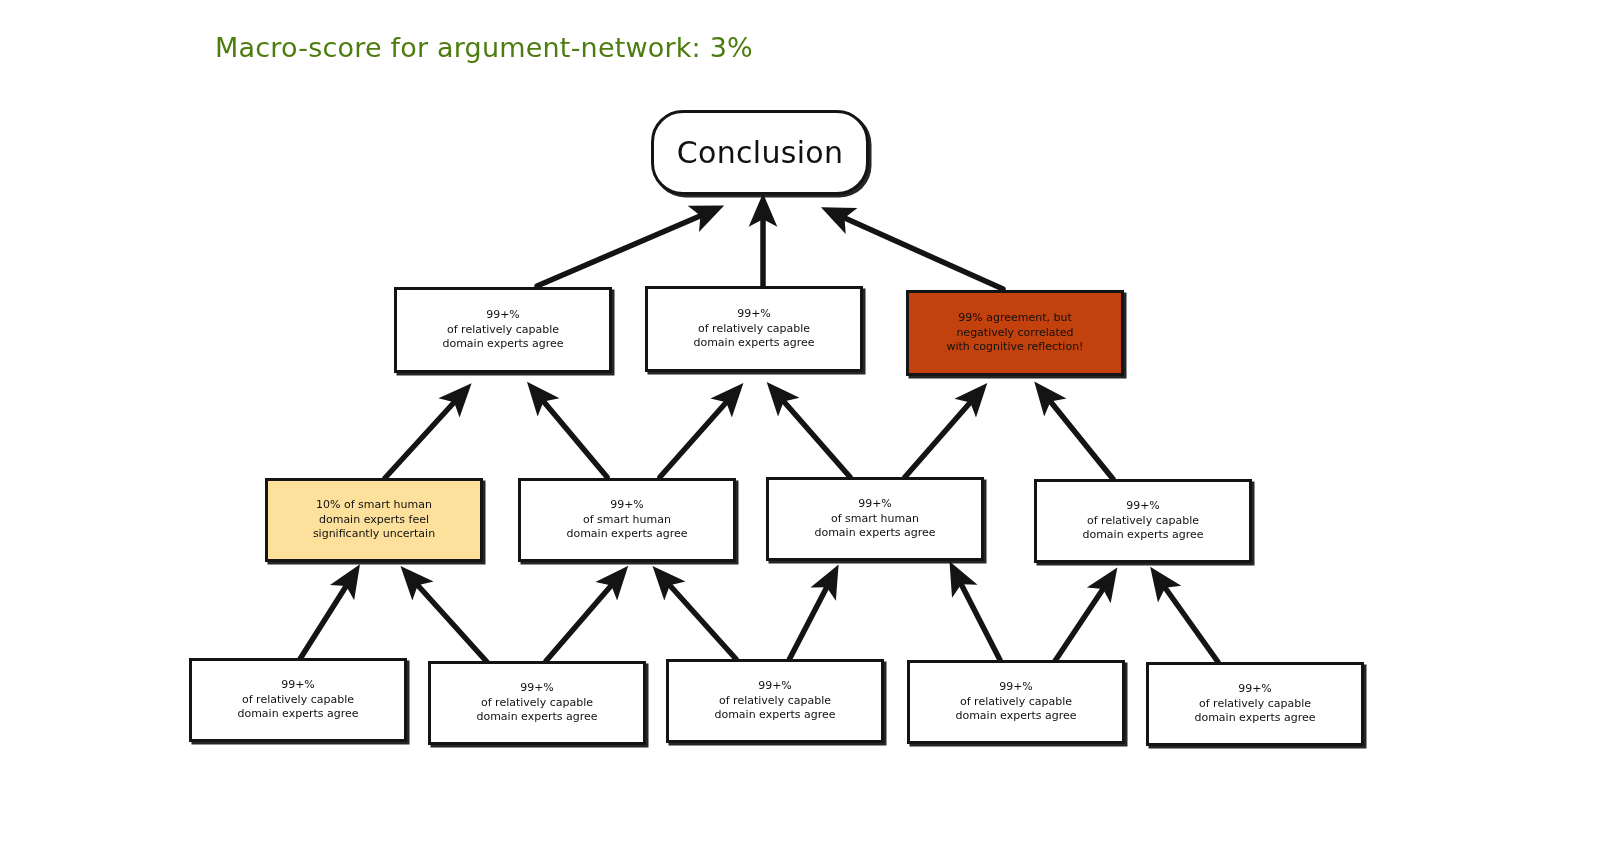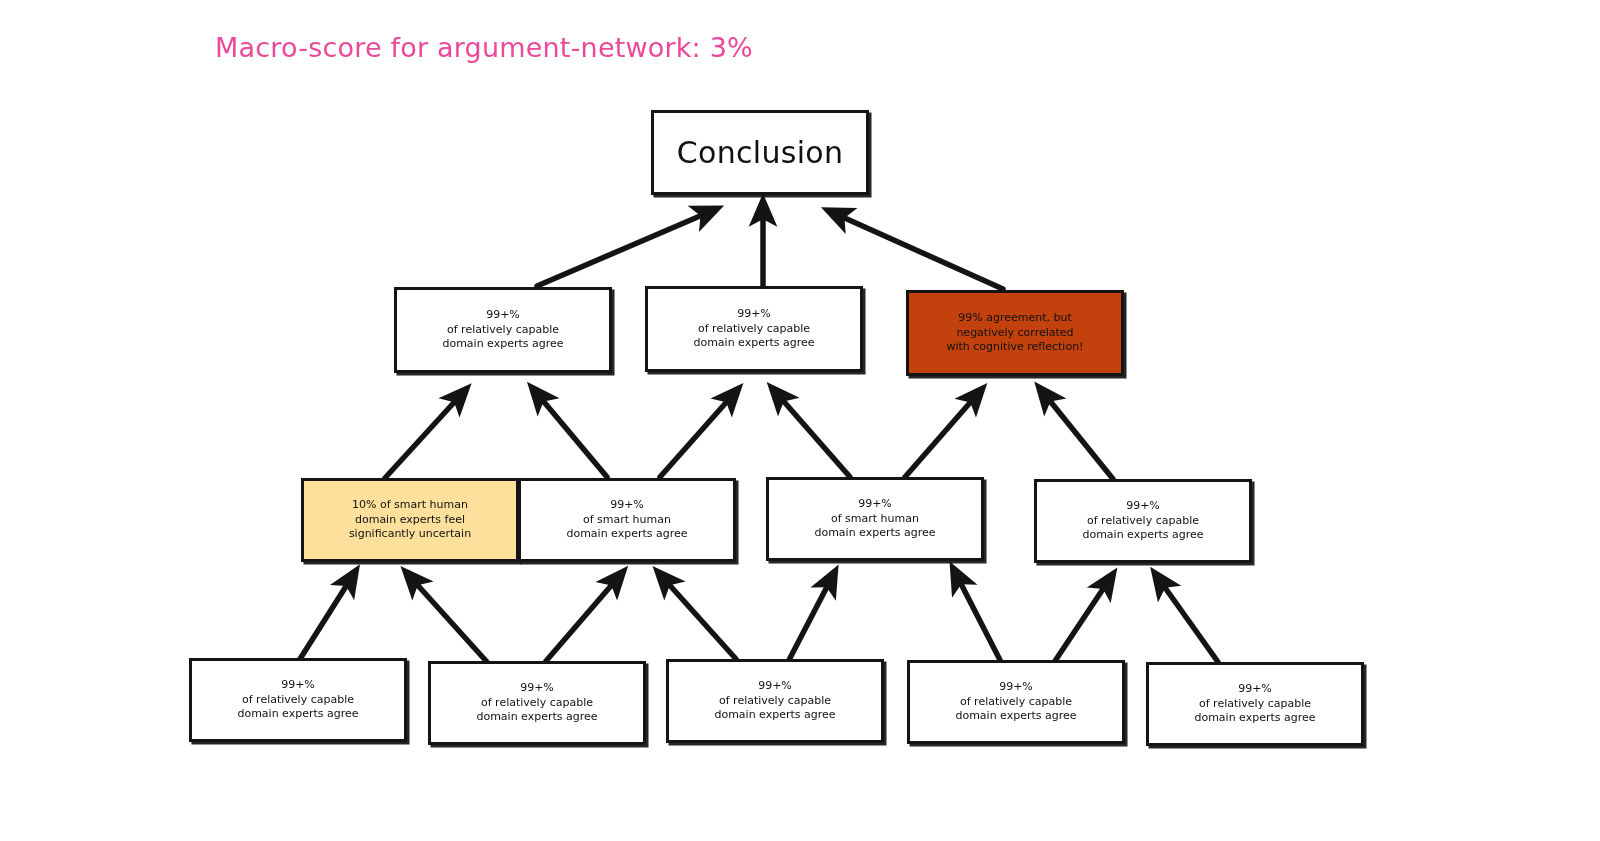--- a/index.html
+++ b/index.html
@@ -5,21 +5,21 @@
   html,body{margin:0;padding:0;background:#ffffff;}
   body{
     width:1600px;height:841px;position:relative;overflow:hidden;
     font-family:"DejaVu Sans","Liberation Sans",sans-serif;
     color:#111111;
   }
   #stage{position:absolute;inset:0;}
 
   #title{
     position:absolute;left:215px;top:32px;
-    font-size:27px;letter-spacing:.2px;color:#ec4899;
+    font-size:27px;letter-spacing:.2px;color:#4d7c0f;
     white-space:nowrap;
   }
 
   svg#edges{position:absolute;left:0;top:0;width:1600px;height:841px;pointer-events:none;}
 
   .node{
     position:absolute;box-sizing:border-box;
     border:3px solid #141414;
     background:#ffffff;
     display:flex;align-items:center;justify-content:center;
@@ -65,41 +65,41 @@
       <path d="M487,662 L413,580"></path>
       <path d="M546,661 L616,580"></path>
       <path d="M736,659 L665,580"></path>
       <path d="M789,660 L830,581"></path>
       <path d="M1000,660 L958,578"></path>
       <path d="M1055,661 L1107,583"></path>
       <path d="M1218,662 L1161,582"></path>
     </g>
   </svg>
 
-  <div class="node conclusion" style="left:651px;top:110px;width:218px;height:85px;">
+  <div class="node conclusion" style="left:651px;top:110px;width:218px;height:85px;border-radius:32px;">
     <span class="txt">Conclusion</span>
   </div>
 
   <div class="node" style="left:394px;top:287px;width:218px;height:86px;">
     <span class="txt">99+%
 of relatively capable
 domain experts agree</span>
   </div>
   <div class="node" style="left:645px;top:286px;width:218px;height:86px;">
     <span class="txt">99+%
 of relatively capable
 domain experts agree</span>
   </div>
   <div class="node alert" style="left:906px;top:290px;width:218px;height:86px;">
     <span class="txt">99% agreement, but
 negatively correlated
 with cognitive reflection!</span>
   </div>
 
-  <div class="node warn" style="left:265px;top:478px;width:218px;height:84px;margin-left:36px;">
+  <div class="node warn" style="left:265px;top:478px;width:218px;height:84px;">
     <span class="txt">10% of smart human
 domain experts feel
 significantly uncertain</span>
   </div>
   <div class="node" style="left:518px;top:478px;width:218px;height:84px;">
     <span class="txt">99+%
 of smart human
 domain experts agree</span>
   </div>
   <div class="node" style="left:766px;top:477px;width:218px;height:84px;">

